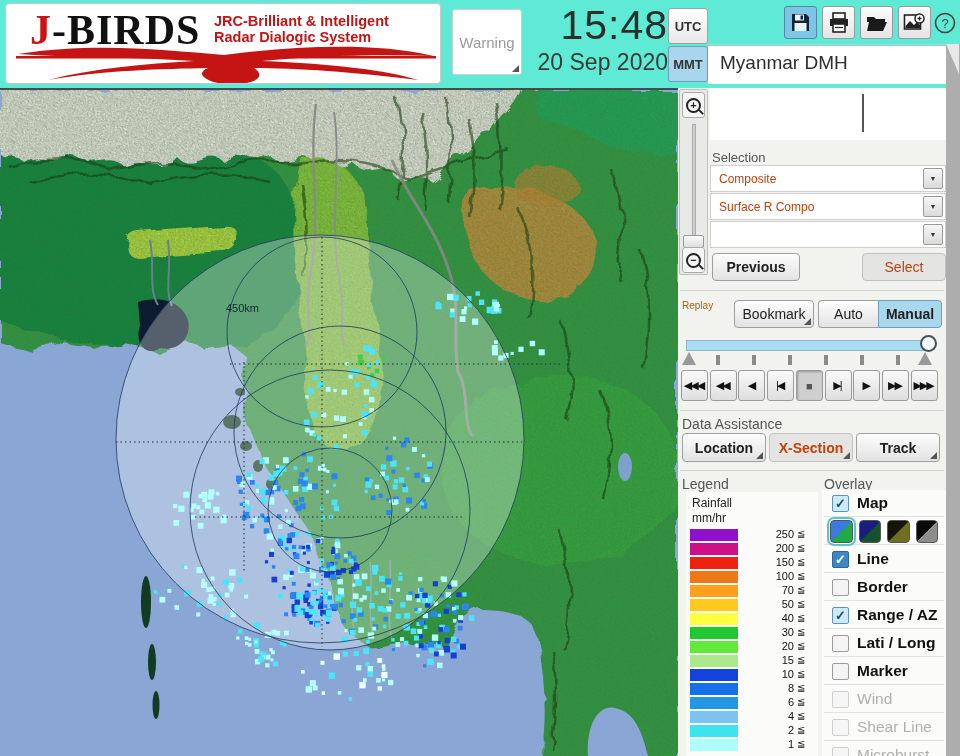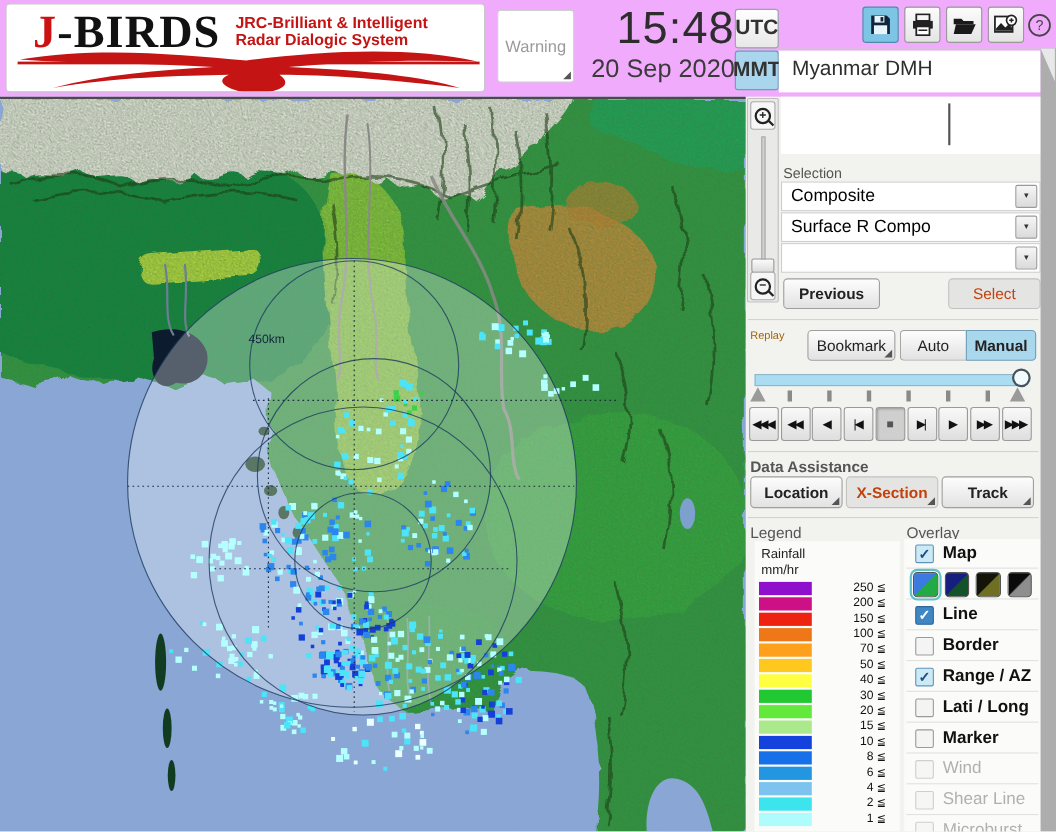--- a/index.html
+++ b/index.html
@@ -2,39 +2,39 @@
 <html><head>
 <meta charset="utf-8">
 <style>
   * { margin:0; padding:0; box-sizing:border-box; }
   html,body { width:960px; height:756px; overflow:hidden; background:#fff;
     font-family:"Liberation Sans", sans-serif; }
   .abs { position:absolute; }
   #stage { position:relative; width:960px; height:756px; background:#f0f0ee; }
 
   
-  #header { left:0; top:0; width:960px; height:88px; background:#f0abfc; }
+  #header { left:0; top:0; width:960px; height:88px; background:#5eead4; }
   #logo-box { left:5px; top:3px; width:436px; height:81px; border:1px solid #c6c6c6;
     border-radius:4px; background:#fff; overflow:hidden; }
   #logo-title { left:24px; top:2px; font-family:"Liberation Serif", serif; font-weight:bold;
     font-size:42px; letter-spacing:1px; color:#111; }
   #logo-title .red-j { color:#cc1212; }
   #logo-tagline { left:208px; top:9px; color:#c41414; font-weight:bold; font-size:14.5px;
     line-height:16px; white-space:nowrap; }
   #eagle { left:8px; top:38px; }
   #warning-btn { left:452px; top:9px; width:70px; height:66px; background:#fff;
     border:1px solid #cfcfcf; border-radius:3px; color:#9a9a9a; font-size:15px;
     display:flex; align-items:center; justify-content:center; }
   .corner:after { content:""; position:absolute; right:2px; bottom:2px;
     border-left:7px solid transparent; border-bottom:7px solid #555; width:0; height:0; }
   #clock-time { left:520px; top:2px; width:148px; text-align:right; font-size:41px;
     color:#2d2d2d; letter-spacing:1px; }
   #clock-date { left:500px; top:49px; width:168px; text-align:right; font-size:23px; color:#3a3a3a; }
   .tz-btn { left:668px; width:40px; height:36px; border:1px solid #9aa5ab; border-radius:3px;
-    font-size:19px; font-weight:bold; color:#333; display:flex; align-items:center;
+    font-size:13px; font-weight:bold; color:#333; display:flex; align-items:center;
     justify-content:center; background:linear-gradient(#fefefe,#e8e8e8); }
   #tz-utc { top:8px; }
   #tz-mmt { top:46px; background:#a9d6ec; border-color:#6d9db8; }
   .tool-btn { top:6px; width:33px; height:33px; border:1px solid #9a9a9a; border-radius:3px;
     background:linear-gradient(#fcfcfc,#e4e4e4); display:flex; align-items:center; justify-content:center; }
   .tool-btn.active { background:#7ec4e4; border-color:#4e8aa8; }
   #help-btn { border:none; background:none; }
   #panel-top-sep { left:708px; top:44px; width:238px; height:1px; background:#c9c9c9; }
   #station-field { left:708px; top:46px; width:238px; height:38px; background:#fff; }
   #station-name { left:720px; top:52px; font-size:19px; color:#2e2e2e; }
@@ -68,21 +68,21 @@
     border:1px solid #aaa; }
   #zoom-thumb { left:3px; top:145px; width:21px; height:13px; border:1px solid #999;
     border-radius:2px; background:linear-gradient(#fbfbfb,#dcdcdc); }
 
   
   #cursor-box { left:32px; top:0px; width:236px; height:52px; background:#fff; }
   #cursor-caret { left:152px; top:6px; width:2px; height:38px; background:#555; }
   #sel-label { left:34px; top:62px; color:#555; }
   .dd-row { left:32px; width:236px; height:27px; background:#fff; border:1px solid #cfcfcf;
     display:flex; align-items:center; }
-  .dd-text { margin-left:8px; font-size:16px; color:#000000; }
+  .dd-text { margin-left:8px; font-size:12px; color:#c2410c; }
   .dd-arrow { position:absolute; right:2px; top:2px; width:20px; height:21px;
     border:1px solid #999; border-radius:2px; background:linear-gradient(#f6f6f6,#dadada);
     font-size:7px; color:#333; display:flex; align-items:center; justify-content:center; }
   #dd1 { top:77px; } #dd2 { top:105px; } #dd3 { top:133px; }
   .btn { border:1px solid #9f9f9f; border-radius:4px; background:linear-gradient(#fdfdfd,#e2e2e2);
     font-size:14px; color:#222; display:flex; align-items:center; justify-content:center; }
   .btn.disabled { color:#c2410c; background:#e4e4e2; border-color:#c2c2c2; }
   #prev-btn { left:34px; top:165px; width:88px; height:28px; font-weight:bold; }
   #select-btn { left:184px; top:165px; width:84px; height:28px; }
   #sep1 { top:202px; }
@@ -104,21 +104,21 @@
   .tick { top:267px; width:4px; height:10px; background:#8a8a8a; }
   .pb-btn { top:282px; width:27px; height:31px; border:1px solid #9a9a9a; border-radius:3px;
     background:linear-gradient(#f9f9f9,#dedede); font-size:11px; color:#111;
     display:flex; align-items:center; justify-content:center; letter-spacing:-2px;
     padding-right:2px; overflow:hidden; white-space:nowrap; }
   .pb-btn.pressed { background:#cfcfcf; box-shadow:inset 1px 1px 2px rgba(0,0,0,.25);
     color:#555; }
   #sep2 { top:322px; }
 
   
-  #da-label { left:4px; top:328px; font-size:14px; color:#555;font-weight:bold; }
+  #da-label { left:4px; top:328px; font-size:14px; color:#555; }
   .da-btn { top:345px; width:84px; height:29px; font-weight:bold; }
   #da-location { left:4px; } #da-xsection { left:91px; } #da-track { left:178px; }
   #sep3 { top:382px; }
 
   
   #legend-label { left:4px; top:388px; font-size:14px; color:#555; }
   #overlay-label { left:146px; top:388px; font-size:14px; color:#555; }
   #legend-box { left:8px; top:404px; width:132px; height:264px; background:#fbfbfa; }
   #legend-sub { left:14px; top:408px; font-size:12px; color:#222; line-height:15px; }
   .lg-row { left:12px; height:14px; }

